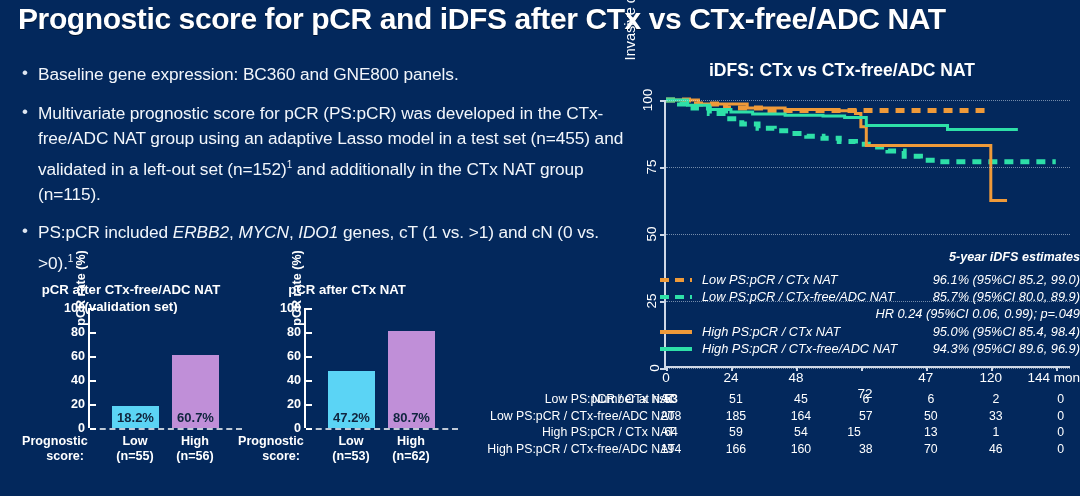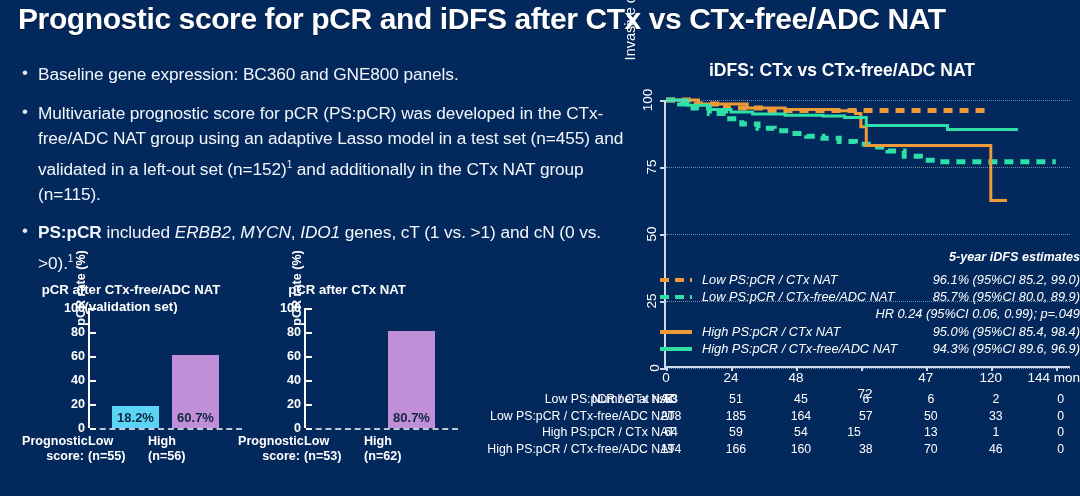--- a/index.html
+++ b/index.html
@@ -24,21 +24,21 @@
   #bullets { position:absolute; left:12px; top:62px; width:620px; }
   .bullet { display:flex; margin-bottom:13px; }
   .bullet .dot {
     width:26px; flex:0 0 26px; text-align:center;
     font-size:17px; line-height:22px; color:#dfe7f2;
   }
   .bullet .btext {
     font-size:17.3px; line-height:25.5px; color:#f2f6fb;
     letter-spacing:-0.1px;
   }
-  .b { font-weight:bold; }
+  .b { font-weight:normal; }
   .i { font-style:italic; }
   sup { font-size:10px; vertical-align:super; }
 
   
   .barchart { position:absolute; }
   #barchart-1 { left:22px;  top:282px; width:218px; height:214px; }
   #barchart-2 { left:238px; top:282px; width:218px; height:214px; }
 
   .bc-title {
     position:absolute; top:0; left:0; width:100%;
@@ -77,21 +77,21 @@
   }
   .bar .val {
     position:absolute; bottom:3px; left:0; width:100%;
     text-align:center; font-size:13px; font-weight:bold; color:#10253f;
   }
   .bar-low  { background:#5BD4F5; }
   .bar-high { background:#C08FD8; }
   .bc-xaxis { position:absolute; left:0; top:152px; width:100%; }
   .bc-xlab {
     position:absolute; font-size:12.6px; font-weight:bold;
-    line-height:15px; text-align:left; white-space:nowrap;
+    line-height:15px; text-align:center; white-space:nowrap;
   }
   .bc-xlab.pgs { text-align:right; }
 
   
   #km { position:absolute; left:612px; top:60px; width:468px; height:330px; }
   #km-title {
     position:absolute; top:0; left:0; width:460px; text-align:center;
     font-size:17.5px; font-weight:bold;
   }
   #km-ylabel {
@@ -227,20 +227,23 @@
       <div class="bc-tick" style="top: 96px;">20</div>
       <div class="bc-tickmark" style="top: 96px;"></div>
       <div class="bc-tick" style="top: 72px;">40</div>
       <div class="bc-tickmark" style="top: 72px;"></div>
       <div class="bc-tick" style="top: 48px;">60</div>
       <div class="bc-tickmark" style="top: 48px;"></div>
       <div class="bc-tick" style="top: 24px;">80</div>
       <div class="bc-tickmark" style="top: 24px;"></div>
       <div class="bc-tick" style="top: 0px;">100</div>
       <div class="bc-tickmark" style="top: 0px;"></div>
+      <div class="bar bar-low" style="left: 22px; height: 56.64px;">
+        <div class="val">47.2%</div>
+      </div>
       <div class="bar bar-high" style="left: 82px; height: 96.84px;">
         <div class="val">80.7%</div>
       </div>
     </div>
     <div class="bc-xaxis">
       <div class="bc-xlab pgs" style="left: 0px; width: 62px; top: 0px;">
         <div>Prognostic</div>
         <div>score:</div>
       </div>
       <div class="bc-xlab" style="left: 66px; width: 94px; top: 0px;">

